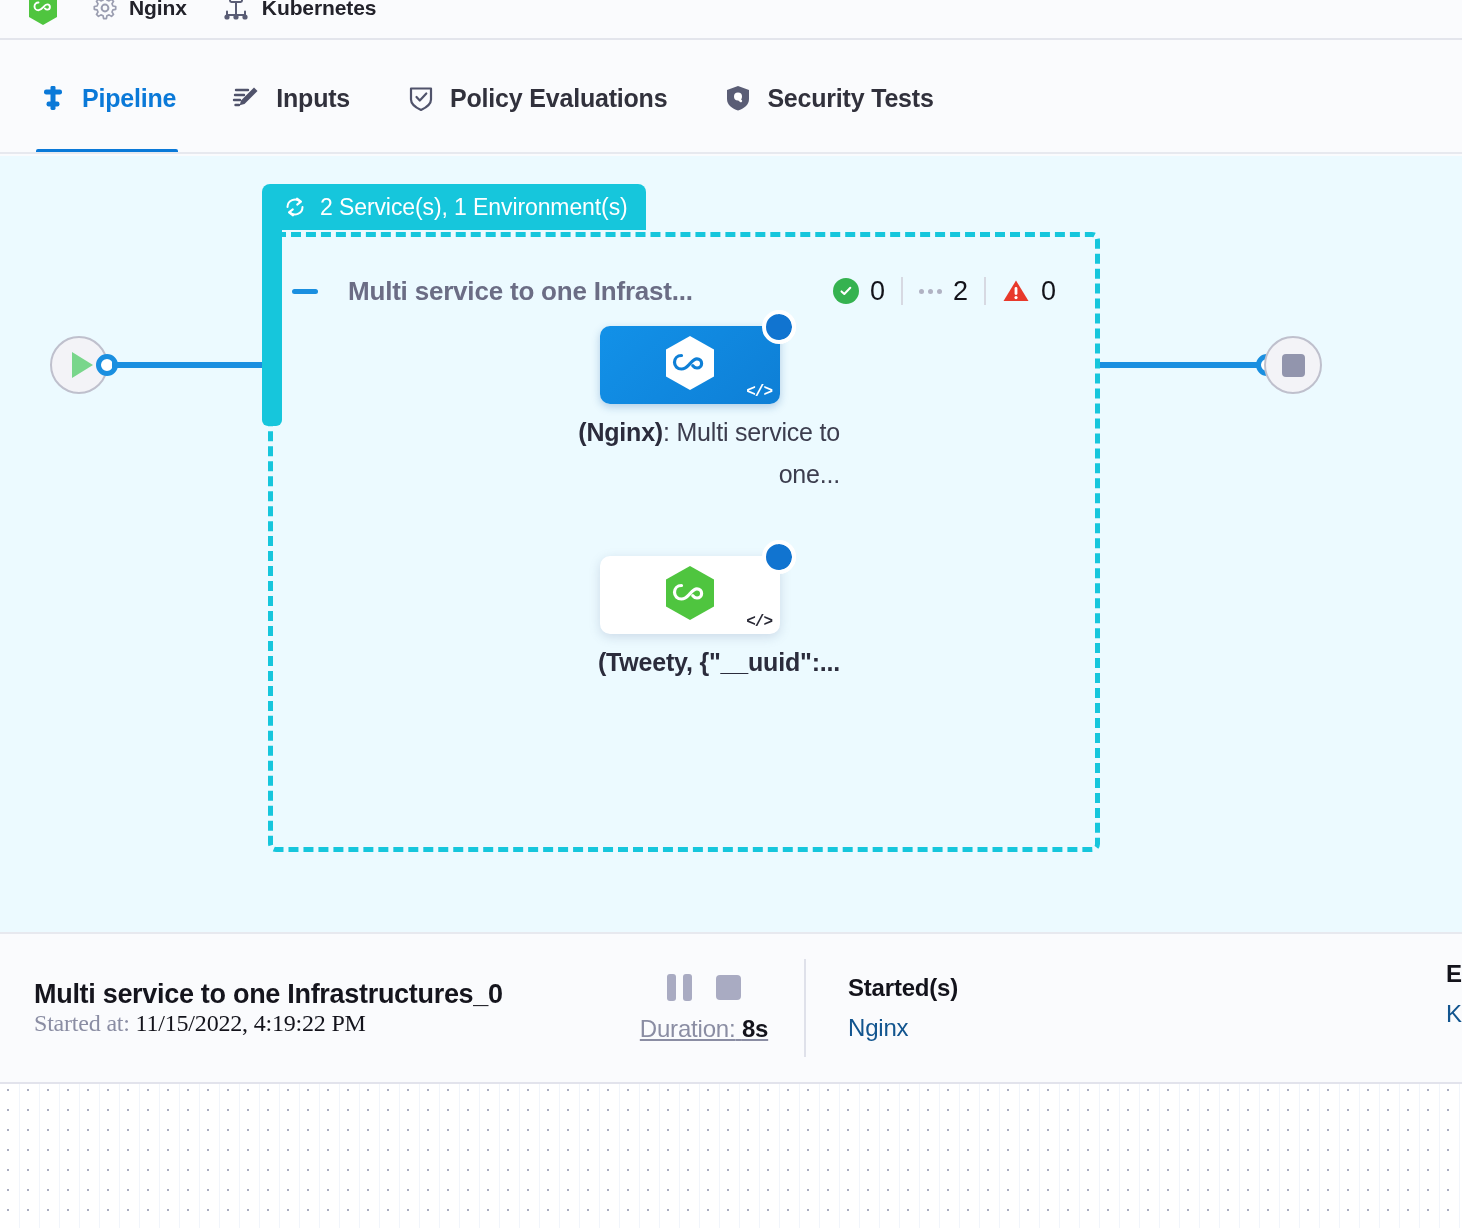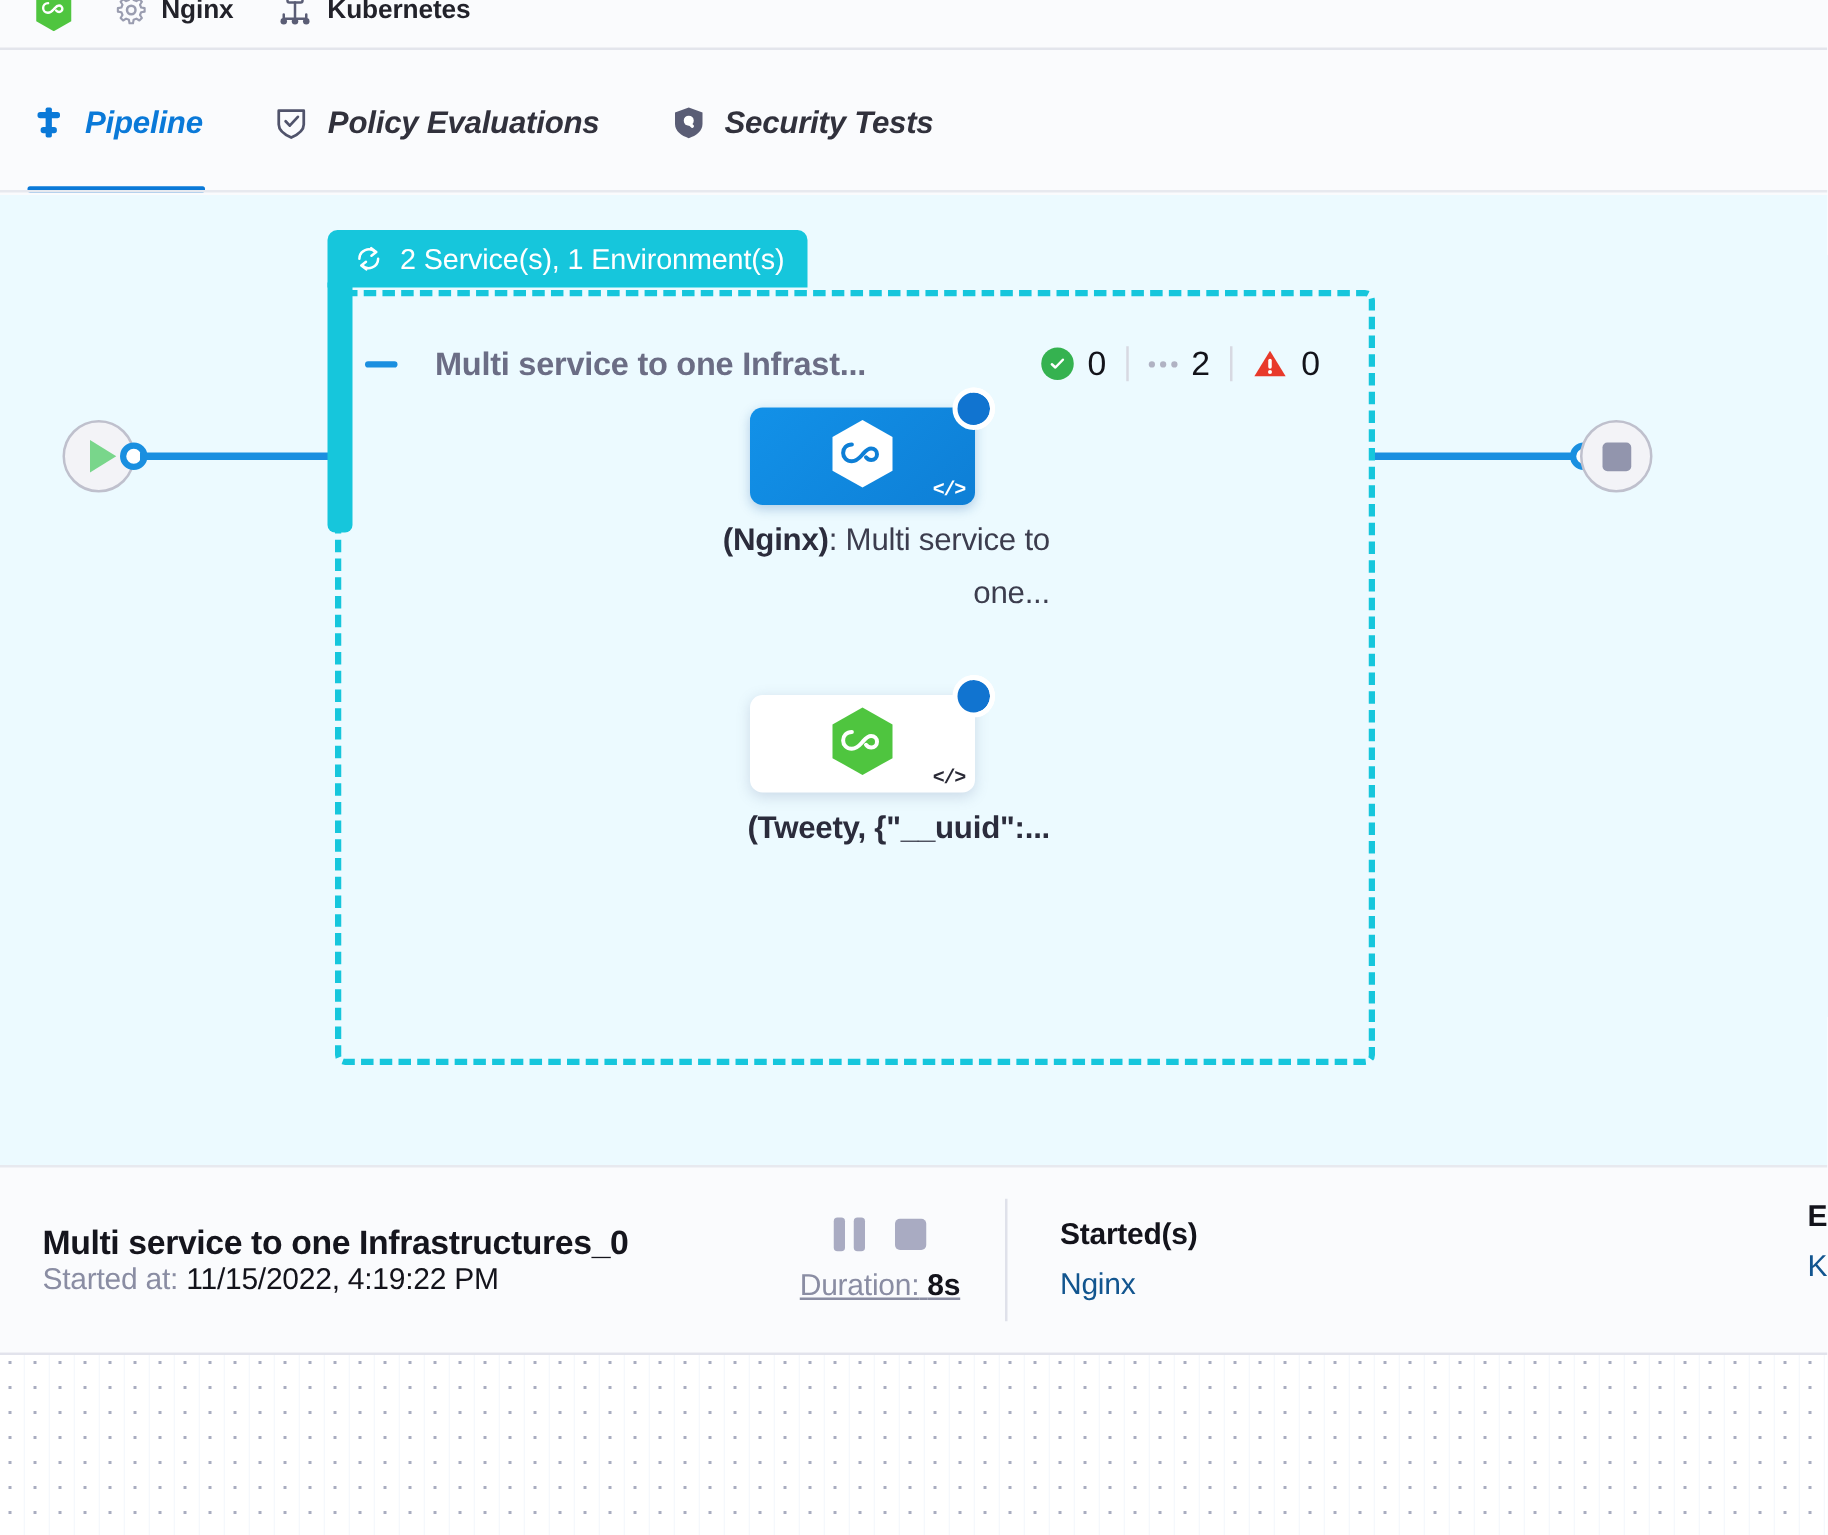--- a/index.html
+++ b/index.html
@@ -45,23 +45,22 @@
     position: absolute; left: 0; bottom: 0;
     width: 1462px; height: 2px; background: #e3e5ec;
   }
 
   
   .tabbar {
     position: absolute; left: 0; top: 42px;
     width: 1226px; height: 112px;
     background: #fafbfd;
     display: flex; align-items: center;
-    padding-left: 24px;
+    padding-left: 38px;
     gap: 0;
-    font-style: italic;
   }
   .tab {
     display: flex; align-items: center; gap: 14px;
     height: 112px;
     padding: 0 28px 0 0;
     margin-right: 28px;
     position: relative;
     cursor: pointer;
     user-select: none;
   }
@@ -258,21 +257,21 @@
     border-top: 2px solid #e7e9ef;
     display: flex; align-items: center;
     padding-left: 34px;
     overflow: hidden;
   }
   .ib-left { width: 580px; flex: 0 0 auto; }
   .ib-title {
     font-size: 27px; font-weight: 700; color: #15151d;
     letter-spacing: -0.3px; margin-bottom: 0;
   }
-  .ib-sub { font-size: 24px; color: #13131b; letter-spacing: -0.2px; }
+  .ib-sub { font-size: 24px; color: #13131b; letter-spacing: -0.2px; font-family: Liberation Serif, serif; }
   .ib-sub .muted { color: #8a8da3; }
 
   .ib-dur {
     width: 200px; flex: 0 0 auto; text-align: center;
     margin-left: -10px;
   }
   .ib-ctrl { display: flex; gap: 24px; justify-content: center; margin-bottom: 14px; }
   .btn-pause { display: flex; gap: 7px; cursor: pointer; }
   .btn-pause i { display:block; width: 9px; height: 27px; border-radius: 3px; background: #a9abc2; }
   .btn-stop { width: 25px; height: 25px; border-radius: 4px; background: #a9abc2; cursor: pointer; margin-top:1px; }
@@ -338,20 +337,27 @@
     <div class="tab active">
       <svg class="tab-icon" viewBox="0 0 30 30">
         <rect x="12.5" y="3" width="5" height="24" rx="1.4" fill="#0a79d8"></rect>
         <rect x="6" y="6.5" width="18" height="5" rx="2.2" fill="#0a79d8"></rect>
         <rect x="8.5" y="18.5" width="13" height="5" rx="2.2" fill="#0a79d8"></rect>
       </svg>
       <span class="tab-label">Pipeline</span>
       <span class="tab-underline"></span>
     </div>
 
+    <div class="tab">
+      <svg class="tab-icon" viewBox="0 0 30 30">
+        <path d="M22 4.5 l3.5 3.5 -13 13 -4.8 1.3 1.3 -4.8z" fill="#50536b"></path>
+        <path d="M4 7 H16 M3 12 H12 M2 17 H8 M3.5 22 H7" stroke="#50536b" stroke-width="2.4" stroke-linecap="round"></path>
+      </svg>
+      <span class="tab-label">Inputs</span>
+    </div>
 
     <div class="tab">
       <svg class="tab-icon" viewBox="0 0 30 30">
         <path d="M5 5.5 h20 v11 c0 5 -4.5 8 -10 10.5 -5.5 -2.5 -10 -5.5 -10 -10.5z" fill="none" stroke="#50536b" stroke-width="2.2" stroke-linejoin="round"></path>
         <path d="M10.5 14 l3.3 3.5 6.5 -7" fill="none" stroke="#50536b" stroke-width="2.2" stroke-linecap="round" stroke-linejoin="round"></path>
       </svg>
       <span class="tab-label">Policy Evaluations</span>
     </div>
 
     <div class="tab">

